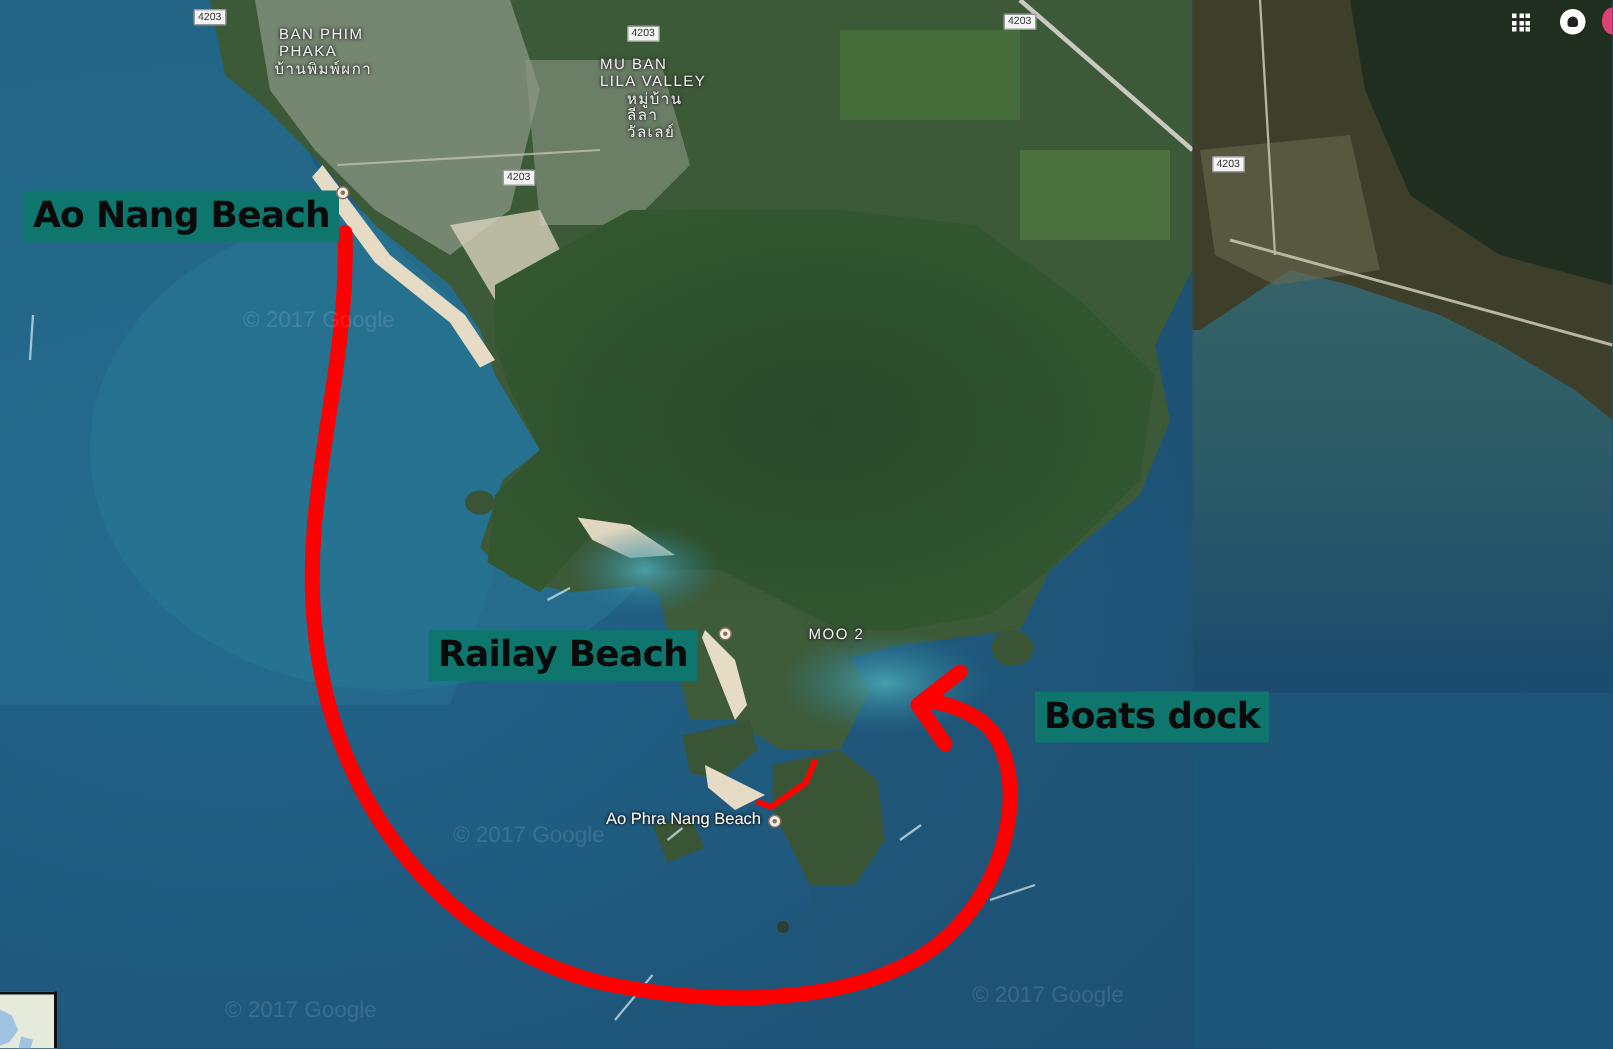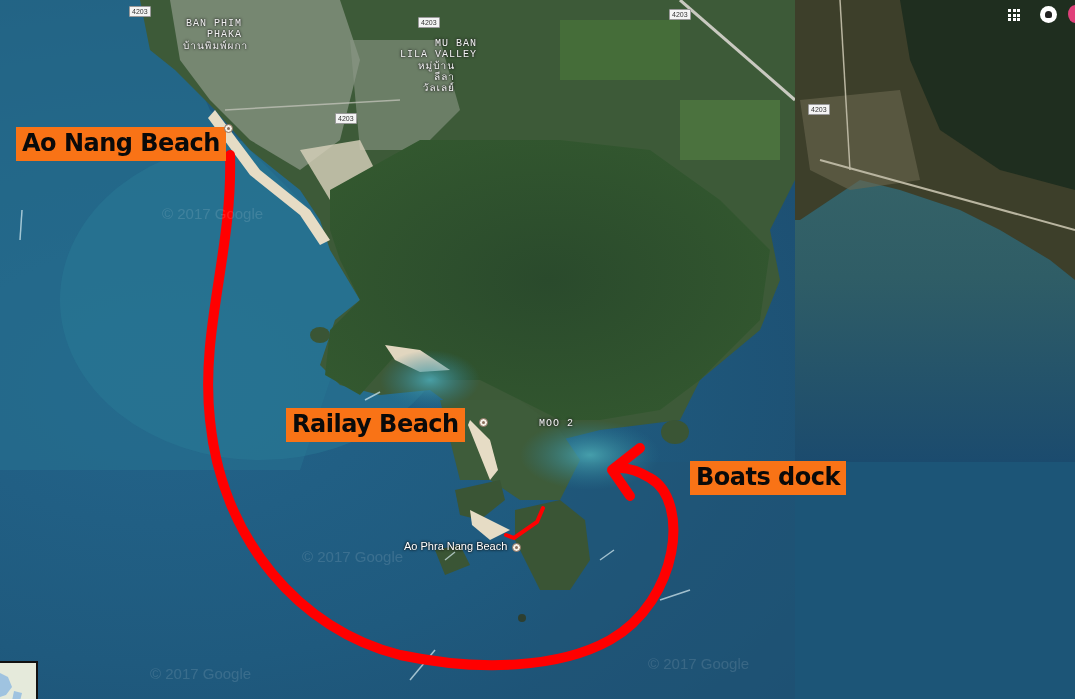--- a/index.html
+++ b/index.html
@@ -1,19 +1,19 @@
 <!DOCTYPE html>
 <html><head>
 <meta charset="utf-8">
 <style>
   html, body { margin:0; padding:0; }
   body { width:1075px; height:699px; overflow:hidden; position:relative; background:#1d4f72; font-family:"Liberation Sans", sans-serif; }
   #map { position:absolute; left:0; top:0; width:1075px; height:699px; }
-  .callout { position:absolute; background:#f97316; color:#0a0a0a; font-family:"DejaVu Sans", sans-serif; font-weight:bold; font-size:24px; line-height:1; padding:4px 6px 6px 6px; white-space:nowrap; letter-spacing:-0.5px; }
-  .place-label { position:absolute; color:#f1f1f1; font-size:10px; letter-spacing:1px; text-shadow:0 0 2px #222, 0 0 3px #222; text-align:right; line-height:11px; white-space:nowrap;font-family:Liberation Mono, monospace; }
+  .callout { position:absolute; background:#0f766e; color:#0a0a0a; font-family:"DejaVu Sans", sans-serif; font-weight:bold; font-size:24px; line-height:1; padding:4px 6px 6px 6px; white-space:nowrap; letter-spacing:-0.5px; }
+  .place-label { position:absolute; color:#f1f1f1; font-size:10px; letter-spacing:1px; text-shadow:0 0 2px #222, 0 0 3px #222; text-align:left; line-height:11px; white-space:nowrap; }
   .poi-label { position:absolute; color:#fff; font-size:11px; text-shadow:0 0 2px #111, 0 0 3px #111; white-space:nowrap; }
   .road-shield { position:absolute; background:#f4f4f4; color:#333; font-size:7px; padding:0 2px; border:1px solid #999; border-radius:1px; line-height:9px; }
   .pin { position:absolute; width:9px; height:9px; border-radius:50%; background:#f4efe6; border:1px solid #8a6d5a; box-sizing:border-box; }
   .pin::after { content:""; position:absolute; left:2px; top:2px; width:3px; height:3px; border-radius:50%; background:#8a6d5a; }
   .top-ctrl { position:absolute; top:6px; }
   .apps-icon { left:1008px; width:12px; height:12px; display:grid; grid-template-columns:repeat(3,3px); gap:1.5px; top:9px; }
   .apps-icon span { width:3px; height:3px; background:#fff; display:block; }
   .account-icon { left:1040px; top:6px; width:17px; height:17px; border-radius:50%; background:#fff; display:flex; align-items:center; justify-content:center; }
   .account-icon::after { content:""; width:7px; height:7px; background:#222; border-radius:50% 50% 2px 2px; }
   .profile-dot { left:1068px; top:5px; width:14px; height:18px; border-radius:50%; background:#e0407a; }
@@ -102,21 +102,21 @@
   </g>
 
   <path d="M230,155 C233,250 200,330 210,420 C222,540 300,630 400,655 C480,672 560,668 610,640 C680,600 690,500 650,478 C640,472 628,468 620,468" stroke="#ff0000" stroke-width="10" fill="none" stroke-linecap="round"></path>
 
   <path d="M612,470 L640,448 M612,470 L630,496" stroke="#ff0000" stroke-width="10" fill="none" stroke-linecap="round"></path>
 
   <path d="M543,508 L537,522 L514,538 L506,535" stroke="#ff0000" stroke-width="4" fill="none" stroke-linecap="round"></path>
 </svg>
 
 <div class="callout" style="left:16px; top:127px;">Ao Nang Beach</div>
-<div class="callout" style="left:286px; top:408px;">Railay Beach</div>
+<div class="callout" style="left:286px; top:420px;">Railay Beach</div>
 <div class="callout" style="left:690px; top:461px;">Boats dock</div>
 
 <div class="place-label" style="left:186px; top:18px; white-space:pre;">BAN PHIM
 PHAKA</div>
 <div class="place-label" style="left:183px; top:41px;">บ้านพิมพ์ผกา</div>
 <div class="place-label" style="left:400px; top:38px; white-space:pre;">MU BAN
 LILA VALLEY</div>
 <div class="place-label" style="left:418px; top:61px; white-space:pre;">หมู่บ้าน
 ลีลา
 วัลเลย์</div>

